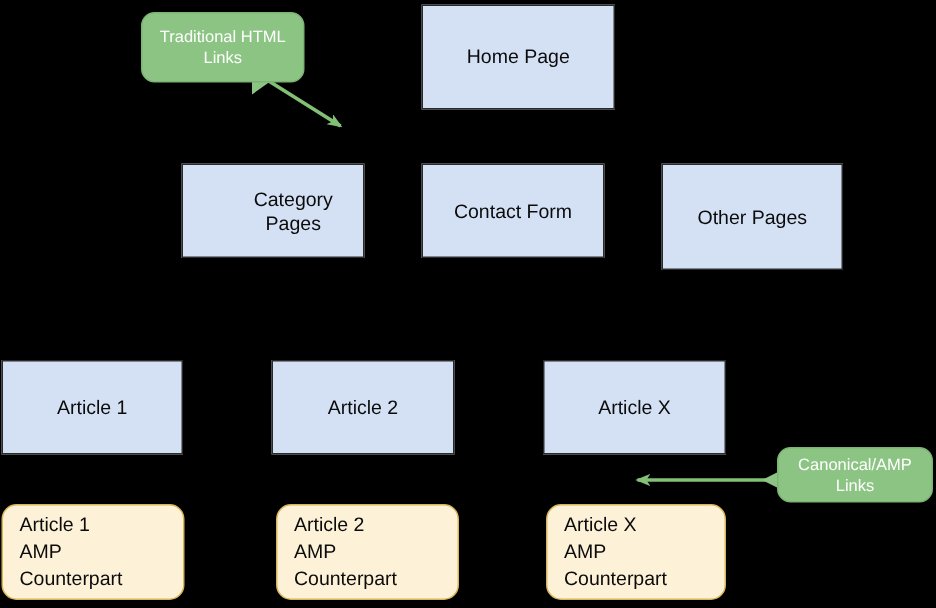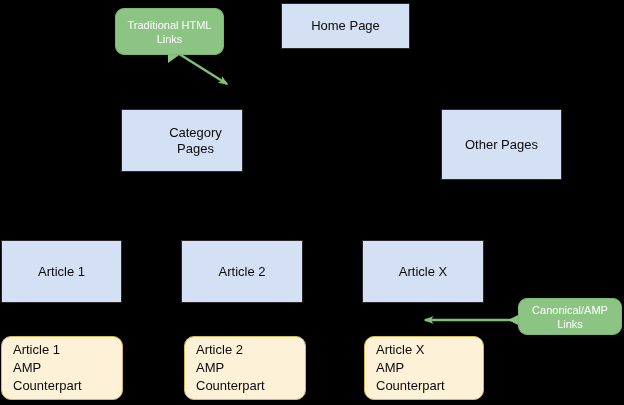--- a/index.html
+++ b/index.html
@@ -83,25 +83,26 @@
         <path d="M0,0 L10,4 L0,8 L2.6,4 z" fill="#82c076"></path>
       </marker>
     </defs>
     <line id="arrow-1" x1="176" y1="52" x2="227" y2="84" stroke="#82c076" stroke-width="2.4" marker-end="url(#ah)"></line>
     <line id="arrow-2" x1="517" y1="320" x2="425" y2="320" stroke="#82c076" stroke-width="2.4" marker-end="url(#ah)"></line>
   </svg>
 
   <div class="tail" style="left:168px; top:53px; border-left:14px solid #8cc583; border-bottom:10px solid transparent;"></div>
   <div class="tail" style="left:508px; top:314px; border-right:12px solid #8cc583; border-top:6px solid transparent; border-bottom:6px solid transparent;"></div>
 
-  <div class="node node-blue" style="left:281px; top:3px; width:129px; height:46px;">Home Page</div>
+  <div class="node node-blue" style="left:281px; top:3px; width:129px; height:70px;">Home Page</div>
 
   <div class="node node-blue" style="left:121px; top:109px; width:122px; height:63px;padding-left:27px;">Category
 Pages</div>
 
+  <div class="node node-blue" style="left:281px; top:109px; width:122px; height:63px;">Contact Form</div>
 
   <div class="node node-blue" style="left:441px; top:109px; width:121px; height:71px;">Other Pages</div>
 
   <div class="node node-blue" style="left:1px; top:240px; width:121px; height:63px;">Article 1</div>
 
   <div class="node node-blue" style="left:181px; top:240px; width:122px; height:63px;">Article 2</div>
 
   <div class="node node-blue" style="left:362px; top:240px; width:122px; height:63px;">Article X</div>
 
   <div class="node node-yellow" style="left:1px; top:336px; width:122px; height:64px;">Article 1
@@ -109,19 +110,19 @@
 Counterpart</div>
 
   <div class="node node-yellow" style="left:184px; top:336px; width:122px; height:64px;">Article 2
 AMP
 Counterpart</div>
 
   <div class="node node-yellow" style="left:364px; top:336px; width:120px; height:64px;">Article X
 AMP
 Counterpart</div>
 
-  <div class="callout" style="left:115px; top:8px; width:109px; height:47px;">Traditional HTML
+  <div class="callout" style="left:94px; top:8px; width:109px; height:47px;">Traditional HTML
 Links</div>
 
   <div class="callout" style="left:518px; top:298px; width:104px; height:37px;">Canonical/AMP
 Links</div>
 
 </div>
 
 </body></html>

